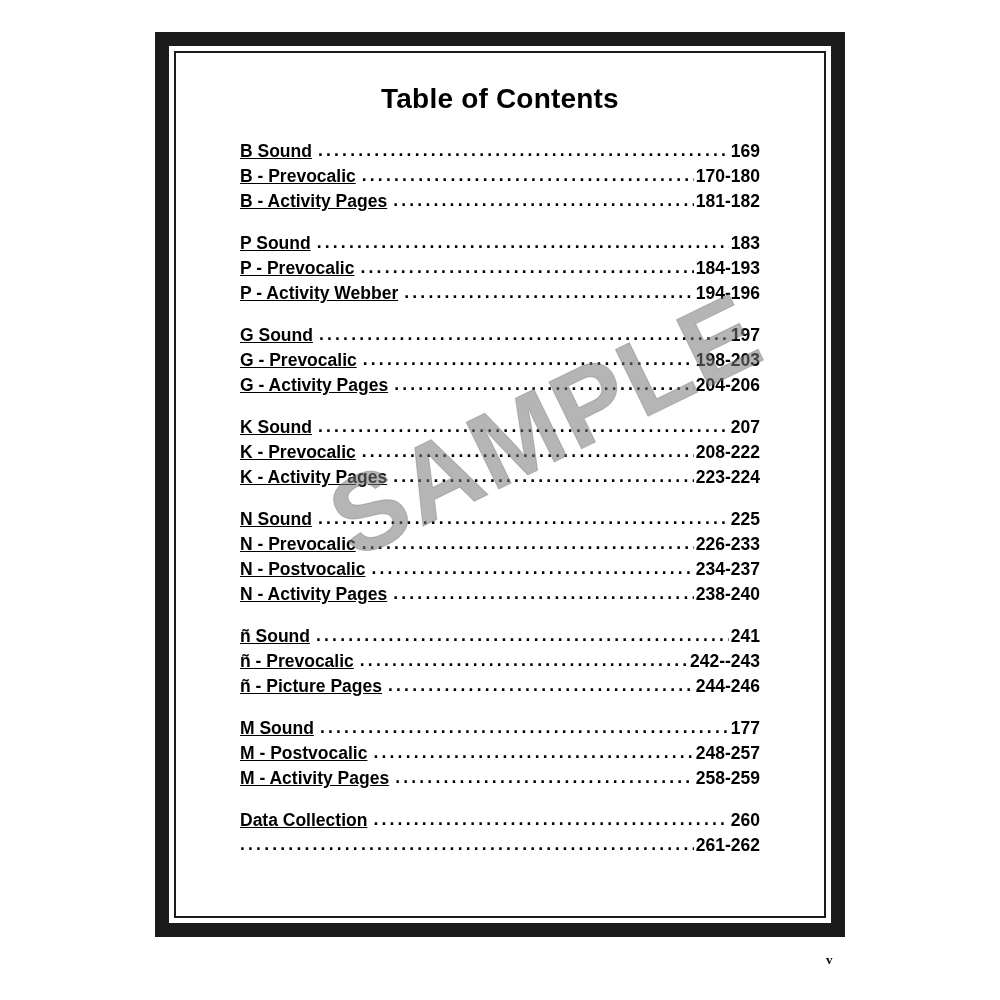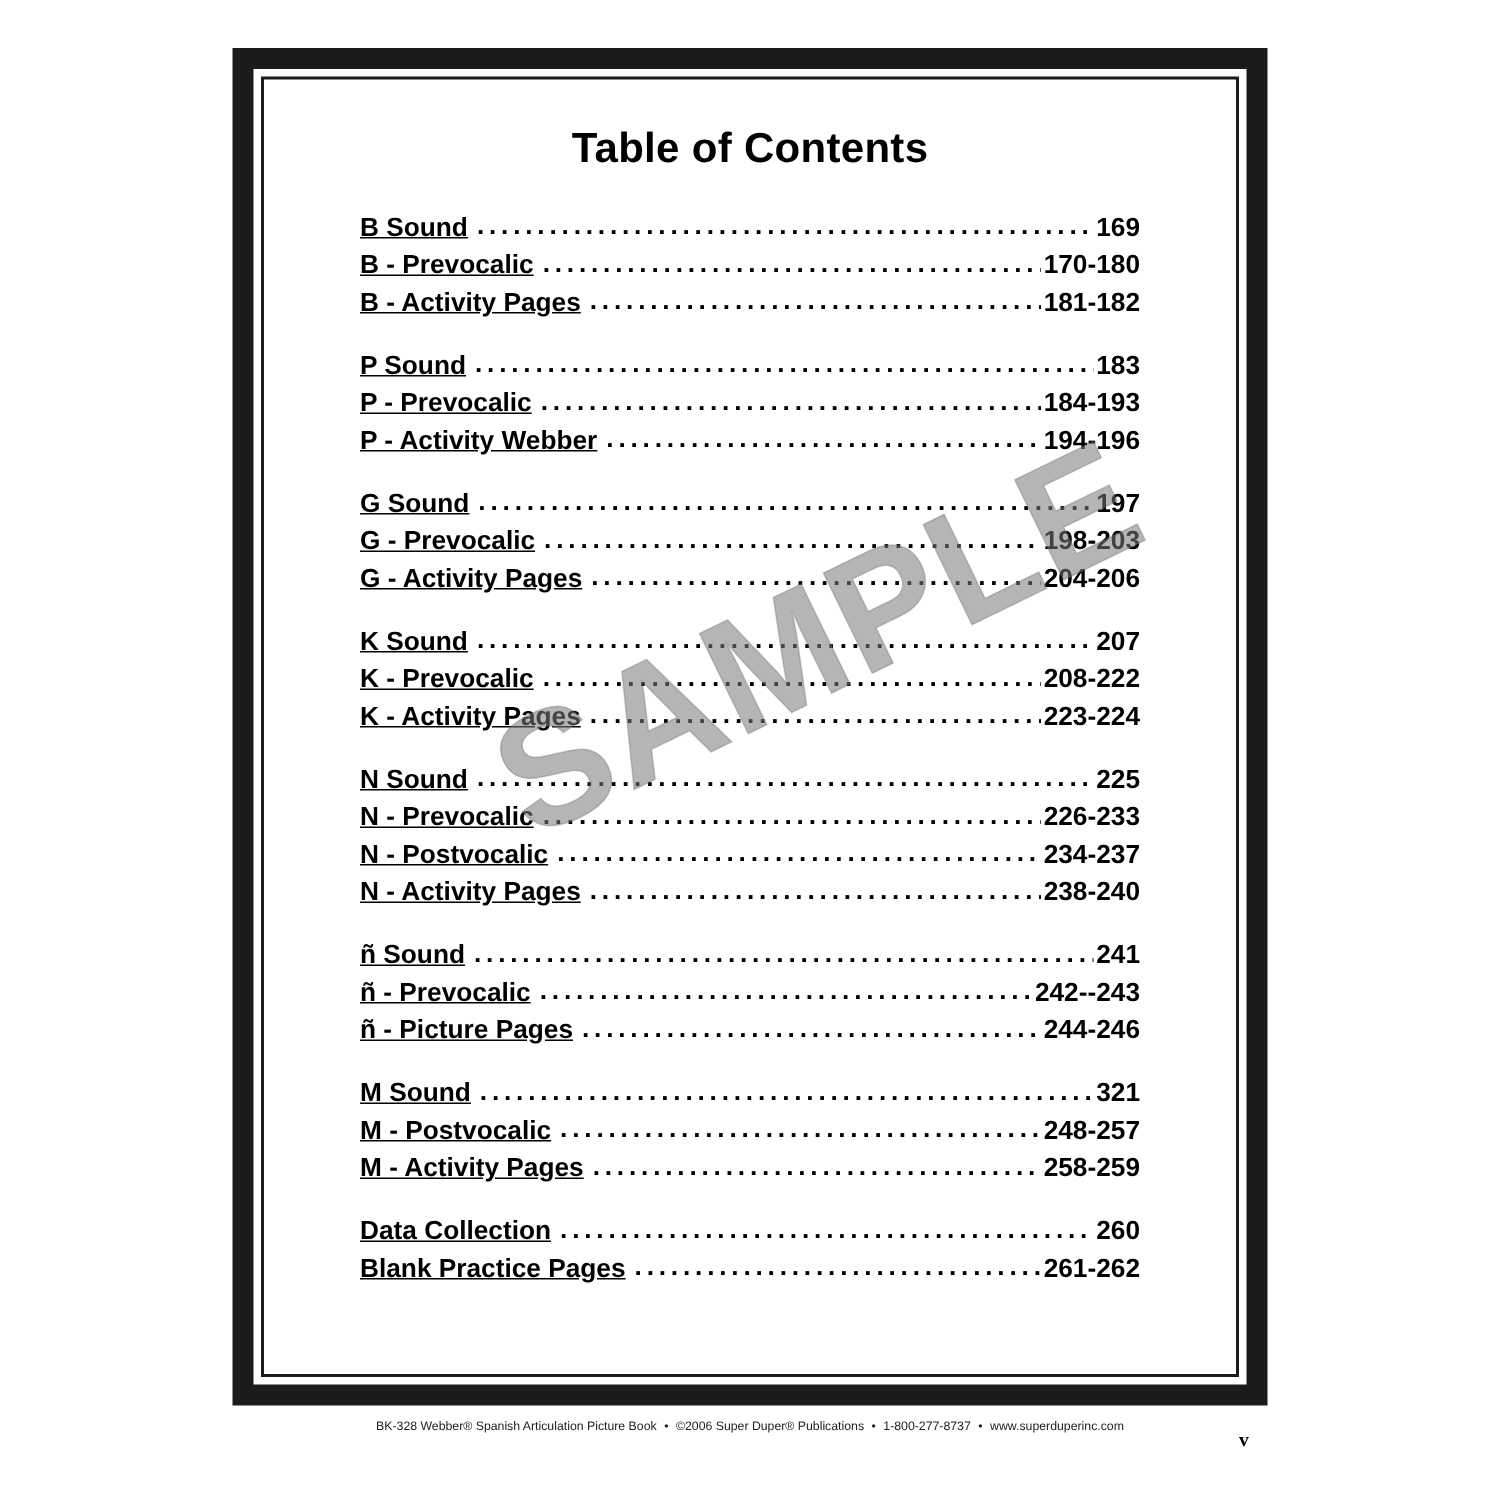--- a/index.html
+++ b/index.html
@@ -275,56 +275,52 @@
                 <div class="toc-row">
                   <span class="toc-label">ñ - Picture Pages</span>
                   <span class="toc-dots">................................................................</span>
                   <span class="toc-page">244-246</span>
                 </div>
               </div>
               <div class="toc-group">
                 <div class="toc-row">
                   <span class="toc-label">M Sound</span>
                   <span class="toc-dots">................................................................</span>
-                  <span class="toc-page">321</span>
+                  <span class="toc-page">177</span>
                 </div>
                 <div class="toc-row">
                   <span class="toc-label">M - Postvocalic</span>
                   <span class="toc-dots">................................................................</span>
                   <span class="toc-page">248-257</span>
                 </div>
                 <div class="toc-row">
                   <span class="toc-label">M - Activity Pages</span>
                   <span class="toc-dots">................................................................</span>
                   <span class="toc-page">258-259</span>
                 </div>
               </div>
               <div class="toc-group">
                 <div class="toc-row">
                   <span class="toc-label">Data Collection</span>
                   <span class="toc-dots">................................................................</span>
                   <span class="toc-page">260</span>
                 </div>
                 <div class="toc-row">
-                  <span class="toc-label">Blank Practice Pages</span>
                   <span class="toc-dots">................................................................</span>
                   <span class="toc-page">261-262</span>
                 </div>
               </div>
             </div>
 
         </div>
 
       </div>
     </div>
   </div>
 
   <div id="watermark">
     <span>SAMPLE</span>
   </div>
 
-  <div id="footer">
-    <span>BK-328 Webber® Spanish Articulation Picture Book</span><span class="sep">•</span><span>©2006 Super Duper® Publications</span><span class="sep">•</span><span>1-800-277-8737</span><span class="sep">•</span><span>www.superduperinc.com</span>
-  </div>
 
   <div id="page-number">v</div>
 
 </div>
 
 </body></html>

